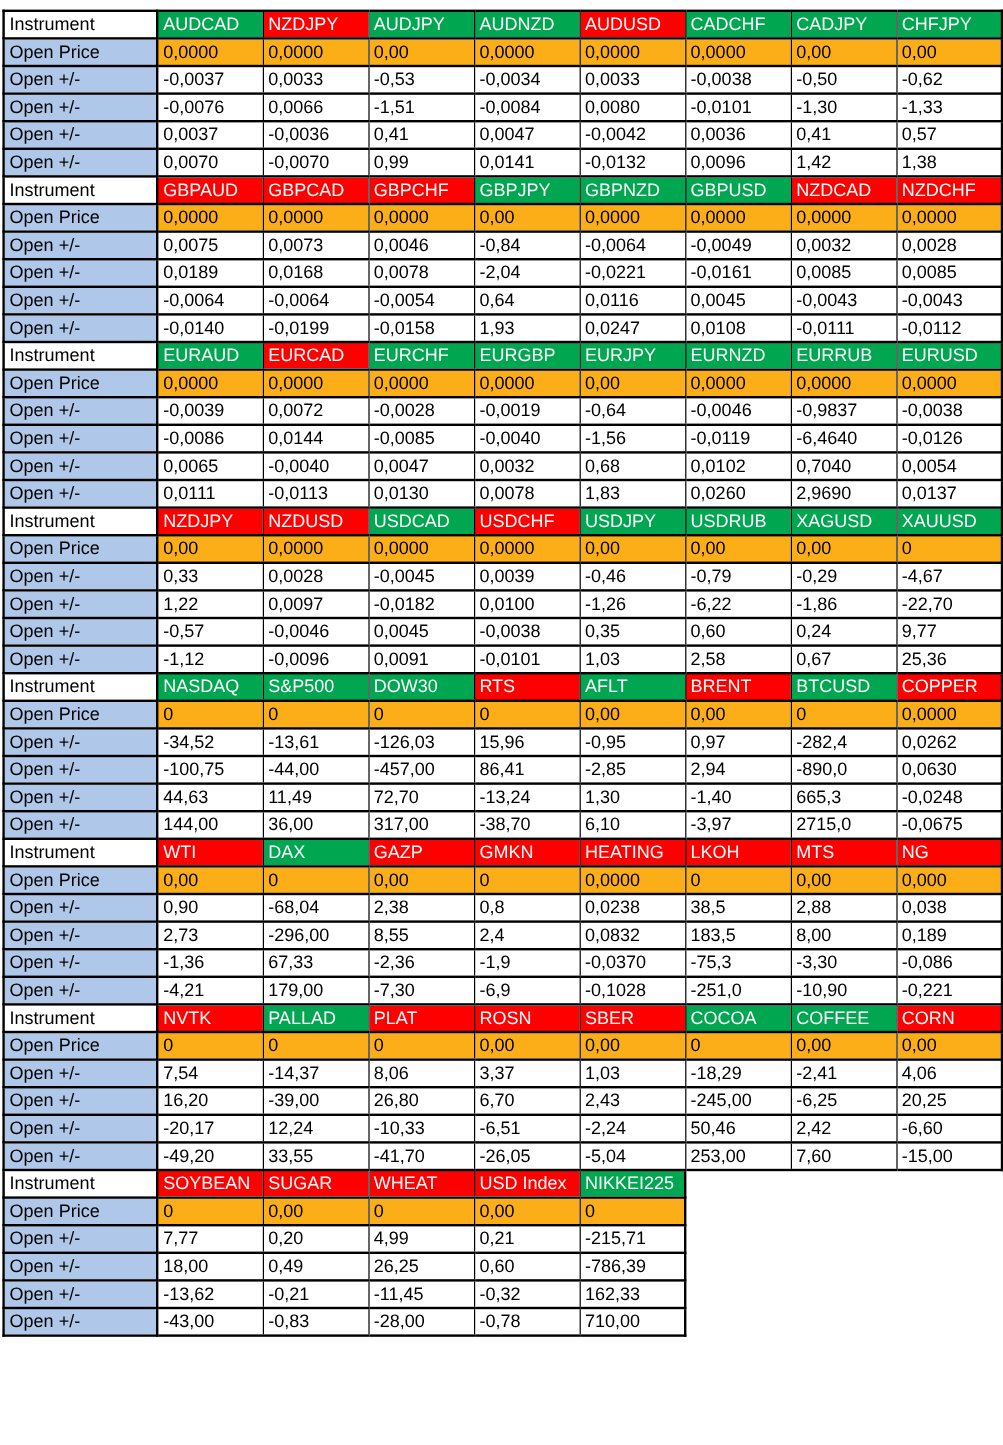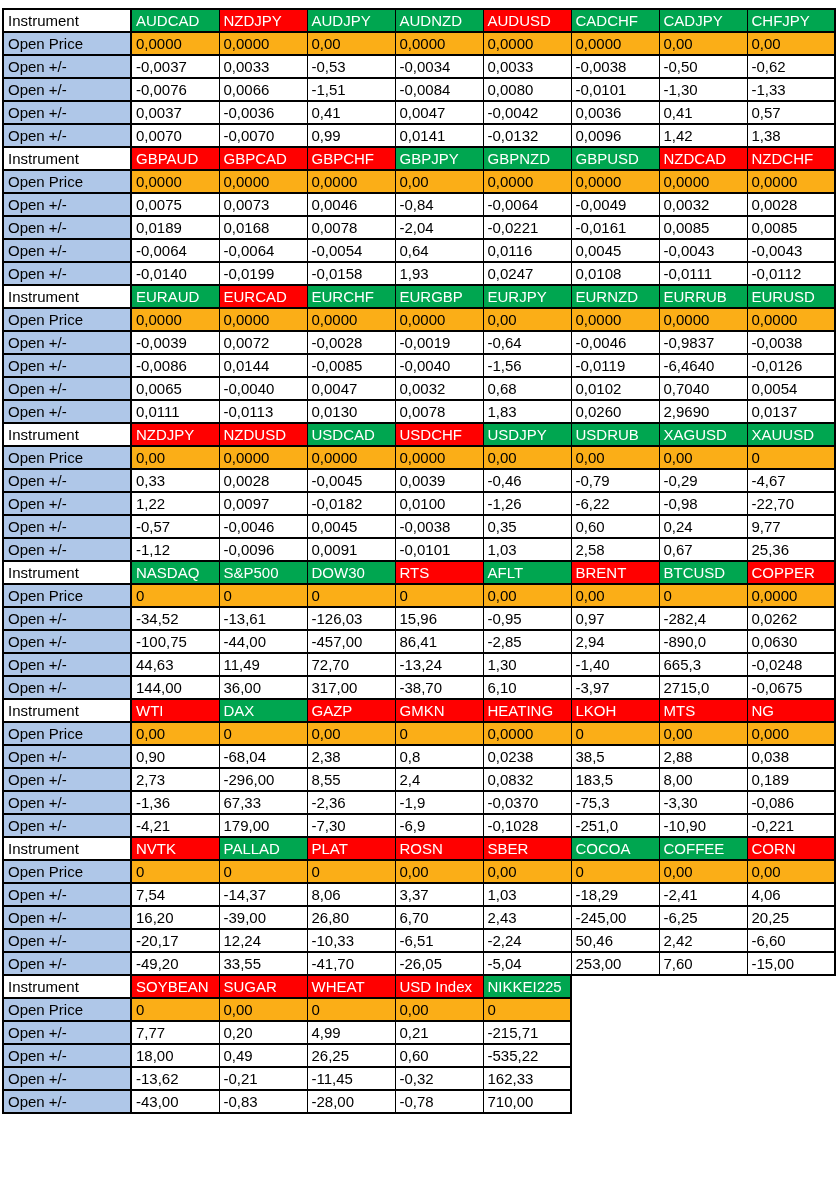--- a/index.html
+++ b/index.html
@@ -288,21 +288,21 @@
         <td class="value-cell">-4,67</td>
       </tr>
       <tr>
         <th class="label-cell label-blue">Open +/-</th>
         <td class="value-cell">1,22</td>
         <td class="value-cell">0,0097</td>
         <td class="value-cell">-0,0182</td>
         <td class="value-cell">0,0100</td>
         <td class="value-cell">-1,26</td>
         <td class="value-cell">-6,22</td>
-        <td class="value-cell">-0,98</td>
+        <td class="value-cell">-1,86</td>
         <td class="value-cell">-22,70</td>
       </tr>
       <tr>
         <th class="label-cell label-blue">Open +/-</th>
         <td class="value-cell">-0,57</td>
         <td class="value-cell">-0,0046</td>
         <td class="value-cell">0,0045</td>
         <td class="value-cell">-0,0038</td>
         <td class="value-cell">0,35</td>
         <td class="value-cell">0,60</td>
@@ -541,21 +541,21 @@
         <td class="value-cell">4,99</td>
         <td class="value-cell">0,21</td>
         <td class="value-cell">-215,71</td>
       </tr>
       <tr>
         <th class="label-cell label-blue">Open +/-</th>
         <td class="value-cell">18,00</td>
         <td class="value-cell">0,49</td>
         <td class="value-cell">26,25</td>
         <td class="value-cell">0,60</td>
-        <td class="value-cell">-535,22</td>
+        <td class="value-cell">-786,39</td>
       </tr>
       <tr>
         <th class="label-cell label-blue">Open +/-</th>
         <td class="value-cell">-13,62</td>
         <td class="value-cell">-0,21</td>
         <td class="value-cell">-11,45</td>
         <td class="value-cell">-0,32</td>
         <td class="value-cell">162,33</td>
       </tr>
       <tr>

